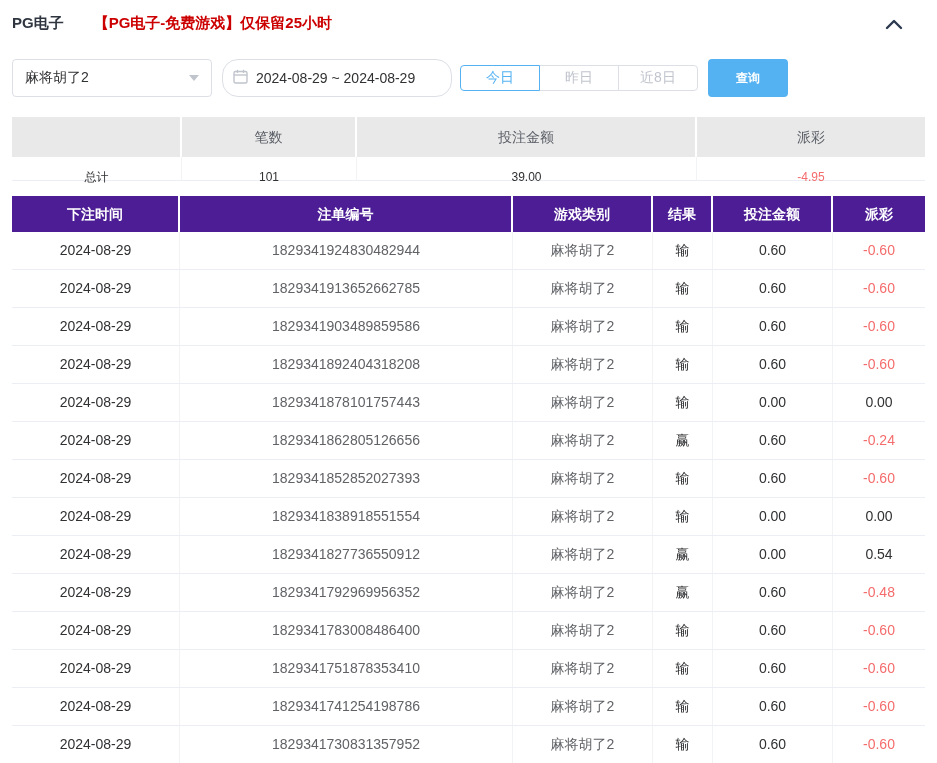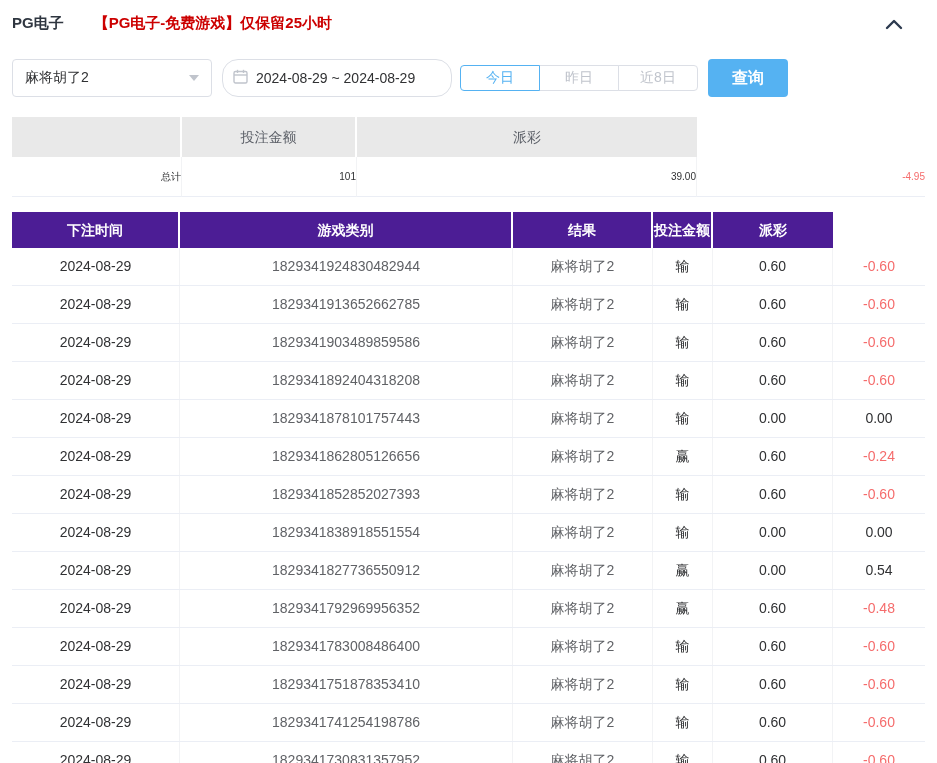--- a/index.html
+++ b/index.html
@@ -26,31 +26,31 @@
     font-size: 14px; color: #303133; cursor: pointer; background:#fff; }
   .date-inp .val { margin-left: 8px; }
   .btn-group { display: flex; margin-left: 8px; }
   .btn-group button { width: 80px; height: 26px; background: #fff; border: 1px solid #dcdfe6;
     color: #c0c4cc; font-size: 14px; cursor: pointer; margin-left: -1px;
     font-family: inherit; position: relative; }
   .btn-group button:first-child { border-radius: 4px 0 0 4px; margin-left: 0; }
   .btn-group button:last-child { border-radius: 0 4px 4px 0; }
   .btn-group button.active { color: #55b2f2; border-color: #55b2f2; z-index: 1; }
   .search-btn { width: 80px; height: 38px; margin-left: 10px; background: #55b2f2;
-    border: none; border-radius: 4px; color: #fff; font-size: 16px; font-weight: bold;
+    border: none; border-radius: 4px; color: #fff; font-size: 12px; font-weight: bold;
     cursor: pointer; font-family: inherit; }
 
   
   .summary { margin-top: 20px; }
   .sum-head, .sum-row { display: grid; grid-template-columns: 170px 175px 340px 1fr; }
   .sum-head .cell { background: #e9e9e9; height: 40px; line-height: 40px;
     text-align: center; font-size: 14px; color: #5a5e66; border-right: 2px solid #fff; }
   .sum-head .cell:last-child { border-right: none; }
-  .sum-row .cell { background: #fff; height: 40px; line-height: 40px; text-align: right;
-    font-size: 10px; color: #303133; border-right: 1px solid #f2f3f5;
+  .sum-row .cell { background: #fff; height: 24px; line-height: 40px; text-align: center;
+    font-size: 12px; color: #303133; border-right: 1px solid #f2f3f5;
     border-bottom: 1px solid #ebeef5; }
   .sum-row .cell:last-child { border-right: none; }
   .red { color: #f56c6c !important; }
 
   
   .bt { margin-top: 15px; }
   .bt-head, .bt-row { display: grid; grid-template-columns: 168px 333px 140px 60px 120px 1fr; }
   .bt-head .cell { background: #4c1d95; height: 36px; line-height: 36px; text-align: center;
     font-size: 14px; font-weight: bold; color: #fff; border-right: 2px solid #fff; }
   .bt-head .cell:last-child { border-right: none; }
@@ -97,34 +97,36 @@
       <button class="active">今日</button>
       <button>昨日</button>
       <button>近8日</button>
     </div>
     <button class="search-btn">查询</button>
   </div>
 
   <div class="summary">
     <div class="sum-head">
       <div class="cell"></div>
+      <div class="cell">笔数</div>
       <div class="cell">投注金额</div>
       <div class="cell">派彩</div>
     </div>
     <div class="sum-row">
       <div class="cell">总计</div>
       <div class="cell">101</div>
       <div class="cell">39.00</div>
       <div class="cell red">-4.95</div>
     </div>
   </div>
 
   <div class="bt">
     <div class="bt-head">
       <div class="cell">下注时间</div>
+      <div class="cell">注单编号</div>
       <div class="cell">游戏类别</div>
       <div class="cell">结果</div>
       <div class="cell">投注金额</div>
       <div class="cell">派彩</div>
     </div>
     <div>
   <div class="bt-row">
     <div class="cell c-date">2024-08-29</div>
     <div class="cell c-id">1829341924830482944</div>
     <div class="cell c-game">麻将胡了2</div>

